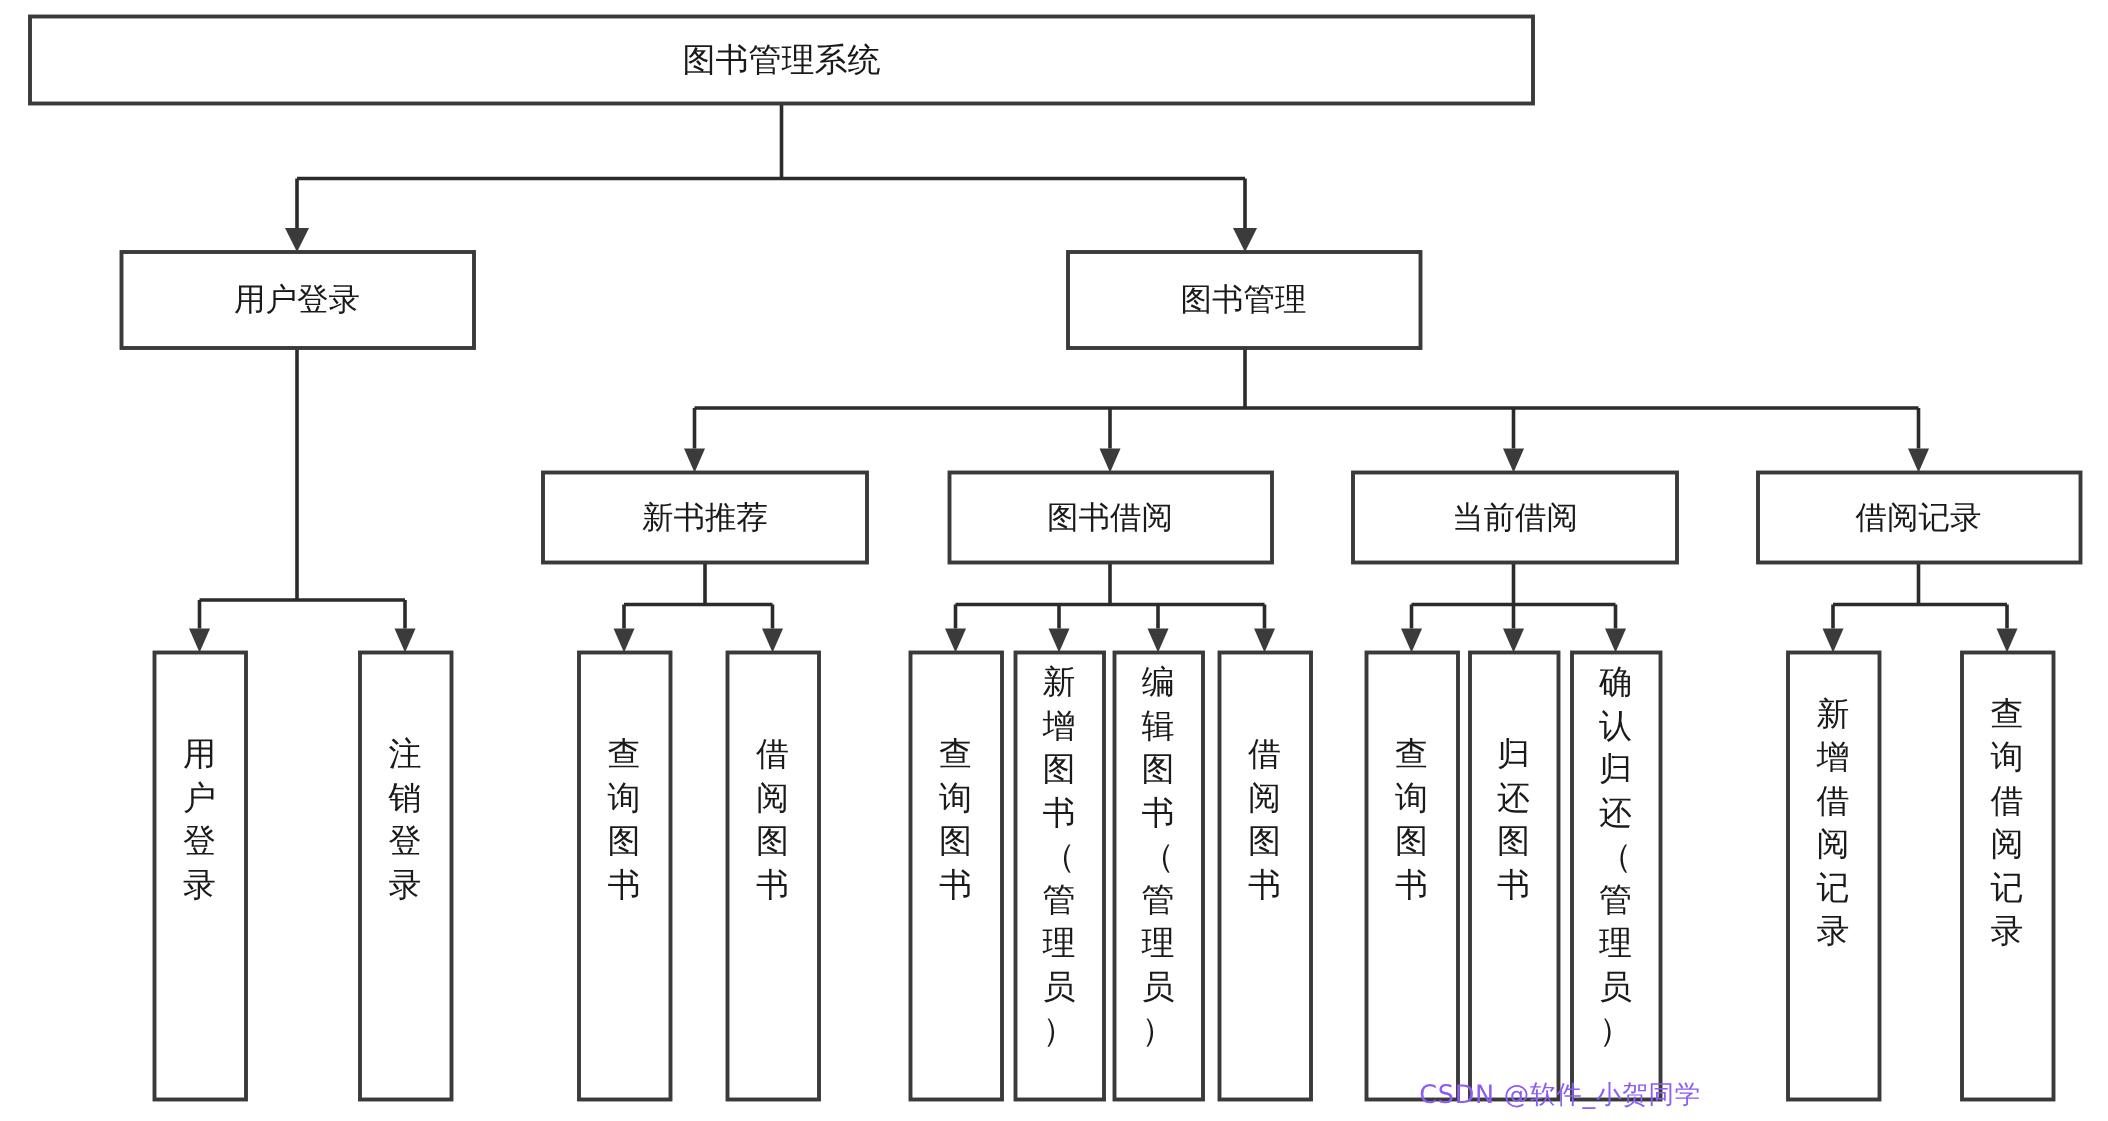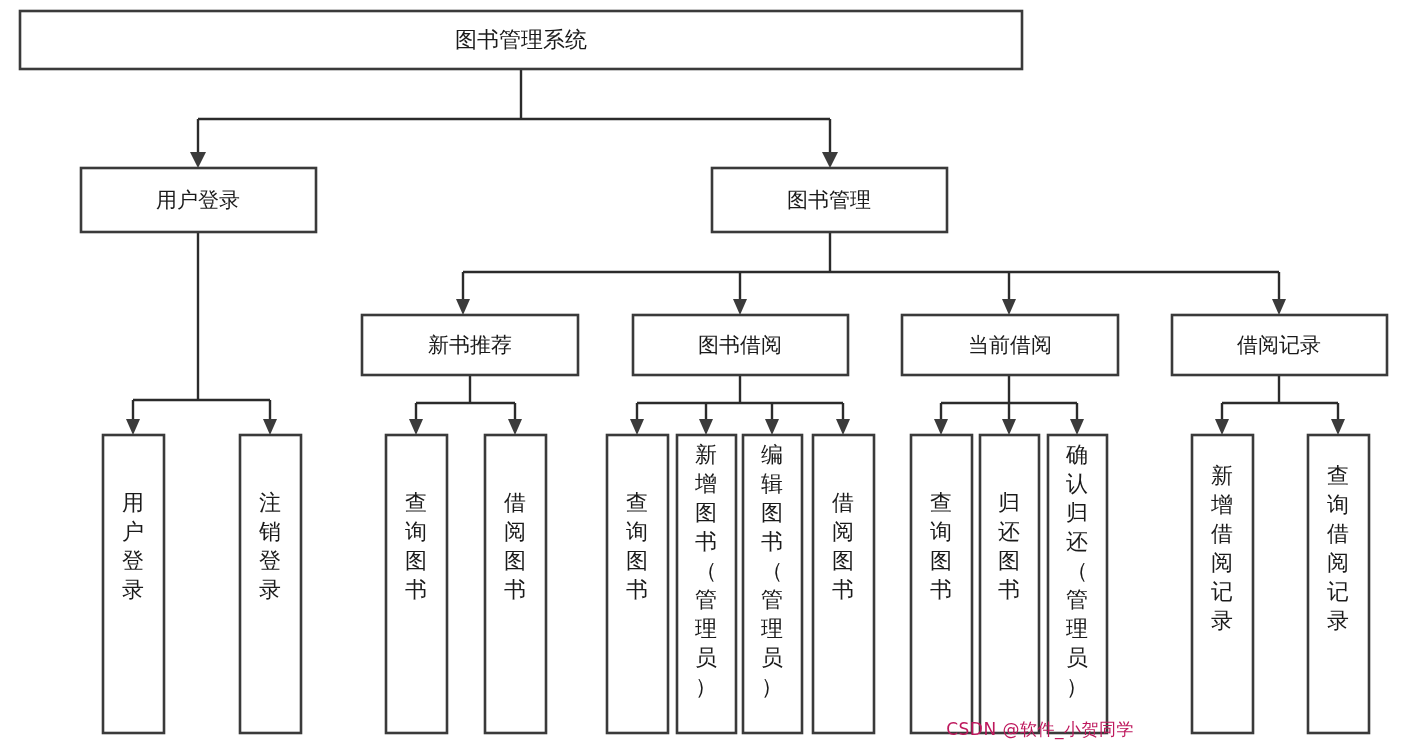--- a/index.html
+++ b/index.html
@@ -55,21 +55,21 @@
   .arrow-head {
     fill: #3b3b3b;
     stroke: none;
   }
   .watermark {
     position: absolute;
     right: 10px;
     bottom: 6px;
     font-family: "DejaVu Sans", "Liberation Sans", sans-serif;
     font-size: 17px;
-    color: #be185d;
+    color: #8b5cf6;
     letter-spacing: 0.5px;
     white-space: nowrap;
     user-select: none;
   }
 </style>
 </head>
 <body>
 
 <div id="diagram-root">
 

